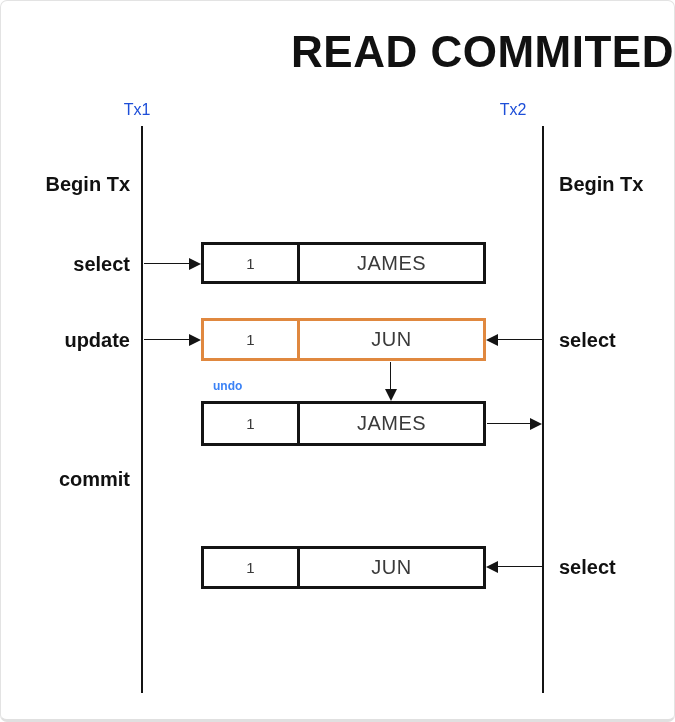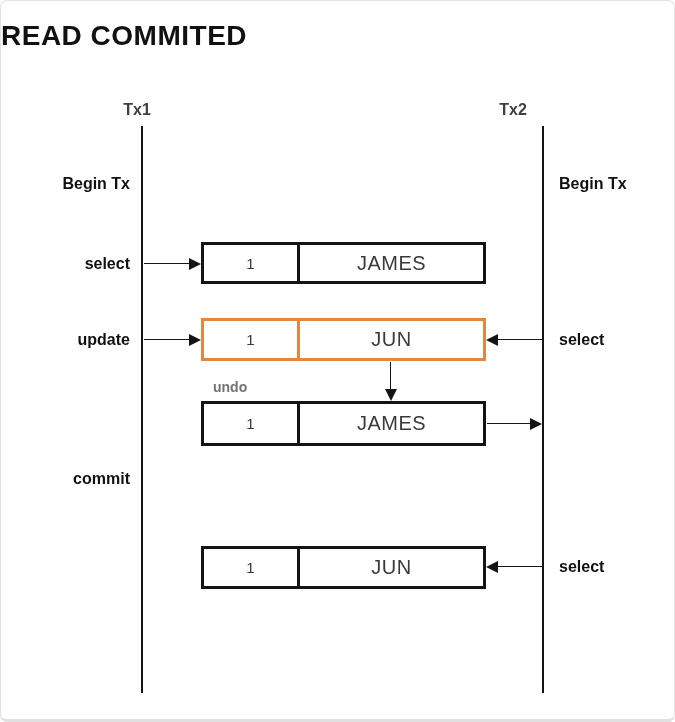--- a/index.html
+++ b/index.html
@@ -13,44 +13,44 @@
     width: 673px;
     height: 718px;
     background: #ffffff;
     border: 1px solid #e3e3e3;
     border-bottom: 3px solid #e0e0e0;
     border-radius: 7px;
     overflow: hidden;
   }
   .title {
     position: absolute;
-    top: 19px;
+    top: 26px;
     left: 0;
     width: 100%;
-    text-align: left;
-    font-size: 28px;
+    text-align: right;
+    font-size: 44px;
     font-weight: 800;
     letter-spacing: 0.5px;
     color: #111111;
   }
   .tx-label {
     position: absolute;
     font-size: 16px;
-    font-weight: bold;
-    color: #404040;
+    font-weight: normal;
+    color: #1d4ed8;
     transform: translateX(-50%);
   }
   .vline {
     position: absolute;
     width: 2px;
     background: #141414;
   }
   .op-label {
     position: absolute;
-    font-size: 16px;
+    font-size: 20px;
     font-weight: bold;
     color: #111111;
     line-height: 20px;
   }
   .op-left {
     left: 30px;
     width: 99px;
     text-align: right;
   }
   .op-right {
@@ -85,23 +85,23 @@
     color: var(--box-text, #3a3a3a);
   }
   .row-box.highlight {
     border-color: var(--accent, #e0883f);
   }
   .row-box.highlight .cell-id {
     border-right-color: var(--accent, #e0883f);
   }
   .undo-note {
     position: absolute;
-    font-size: 14px;
+    font-size: 12px;
     font-weight: bold;
-    color: #737373;
+    color: #3b82f6;
   }
   .h-line {
     position: absolute;
     height: 0;
     border-top: 1.6px solid #141414;
   }
   .v-line-arrow {
     position: absolute;
     width: 0;
     border-left: 1.6px solid #141414;

